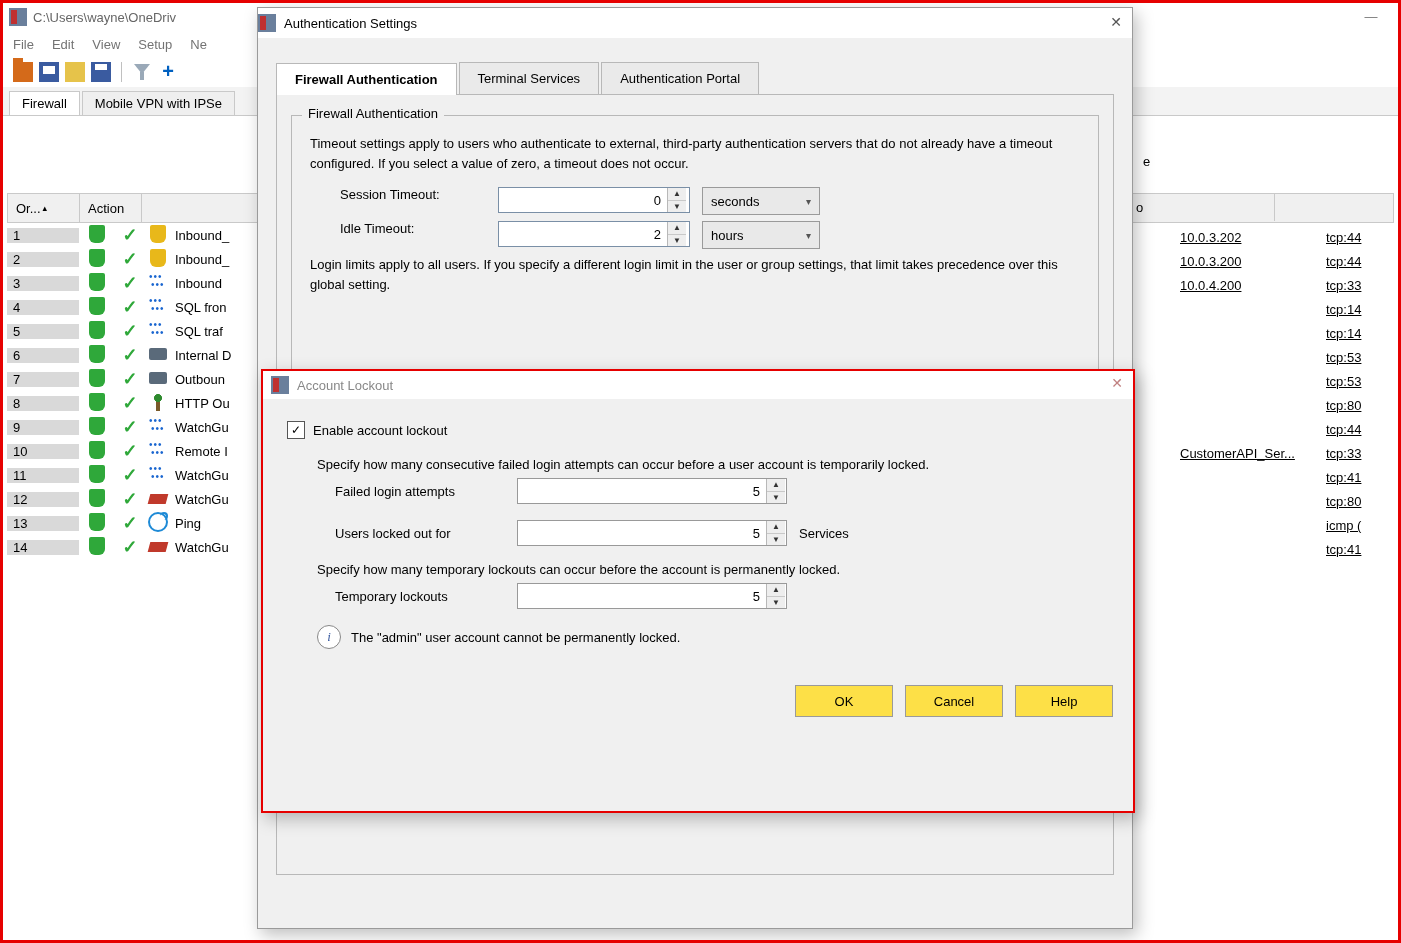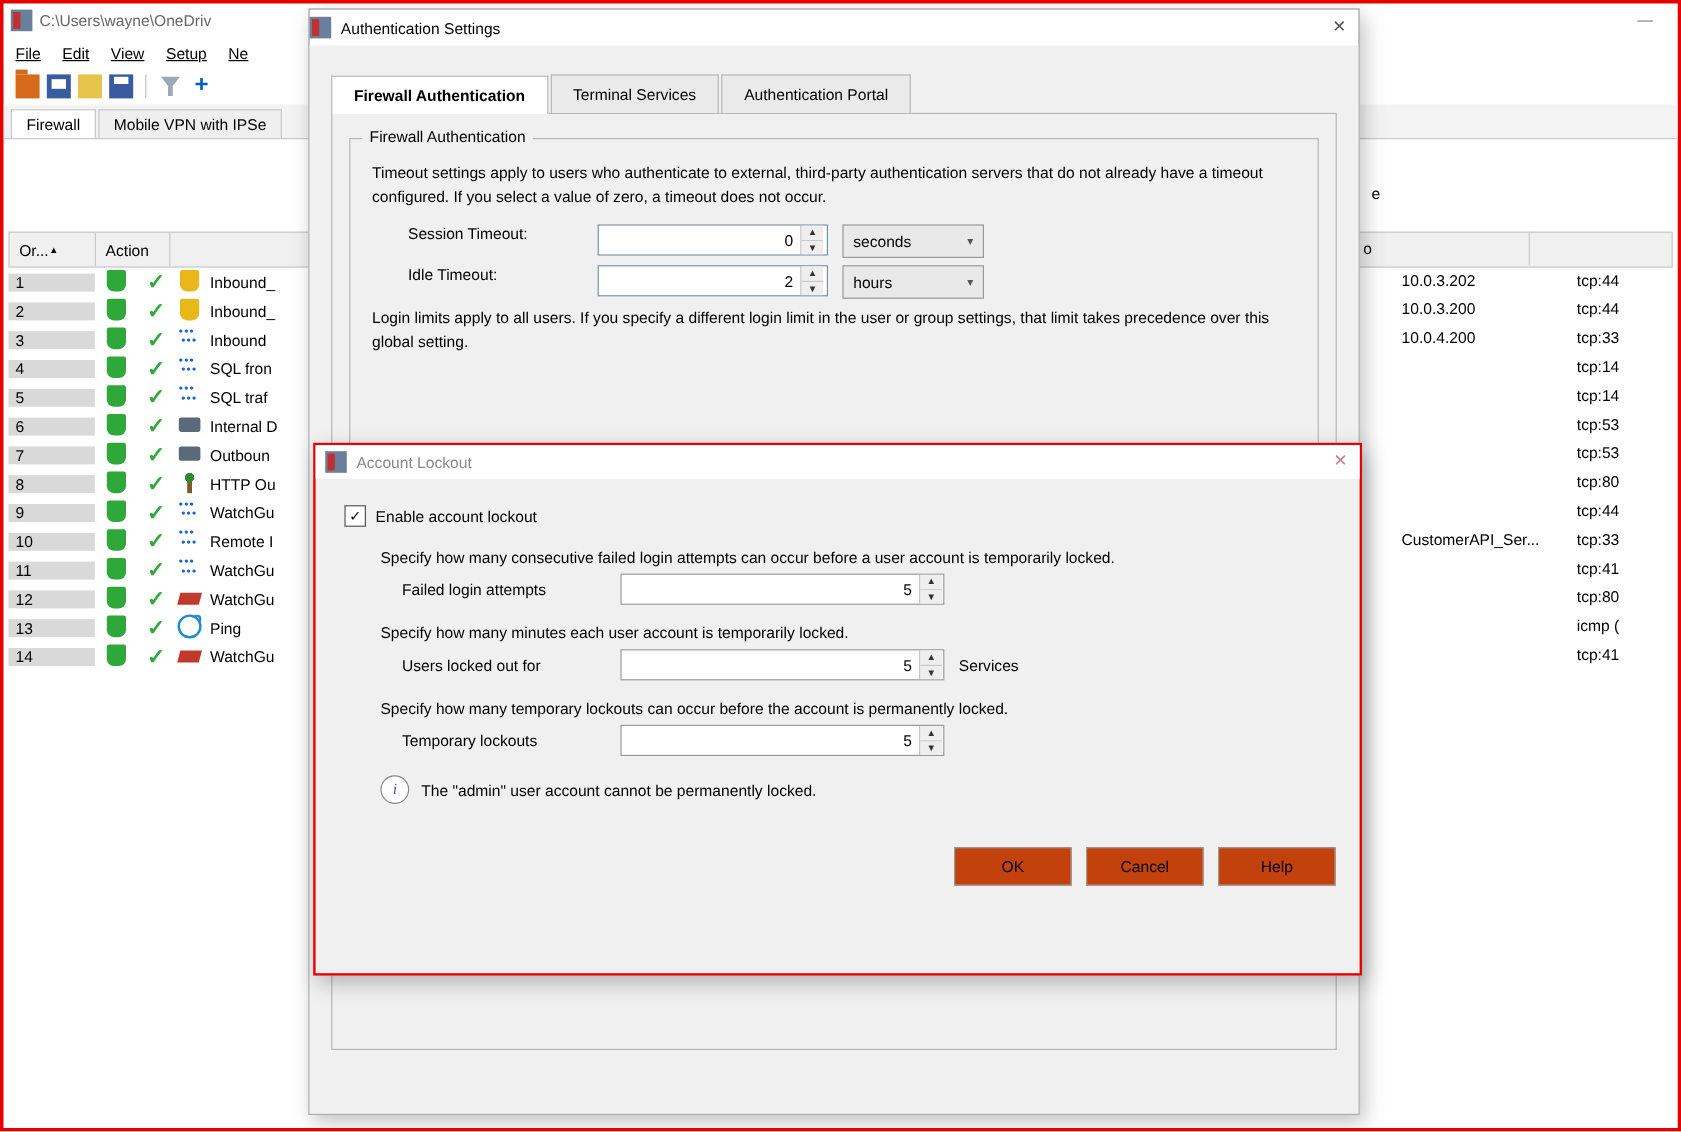--- a/index.html
+++ b/index.html
@@ -6,21 +6,21 @@
   .frame{position:relative;width:1401px;height:943px;border:3px solid #e60000;box-sizing:border-box;background:#fff;overflow:hidden;}
   
   .main-window{position:absolute;left:0;top:0;right:0;bottom:0;background:#fff;}
   .main-titlebar{height:28px;display:flex;align-items:center;padding:0 6px;gap:6px;}
   .icon-app{width:18px;height:18px;background:#6a7f9c;display:inline-block;position:relative;}
   .icon-app:after{content:"";position:absolute;left:2px;top:2px;width:6px;height:14px;background:#c03030;}
   .main-title{color:#666;}
   .main-sys{position:absolute;right:14px;top:6px;display:flex;gap:18px;color:#777;}
   .sys-btn{width:26px;height:20px;text-align:center;}
   .menubar{height:26px;display:flex;align-items:center;gap:18px;padding:0 10px;}
-  .menu-item{color:#000000;text-decoration:underline;}
+  .menu-item{color:#737373;}
   .toolbar{height:30px;display:flex;align-items:center;gap:6px;padding:0 10px;}
   .tool-sep{width:1px;height:20px;background:#c0c0c0;margin:0 4px;}
   .tool-btn{width:20px;height:20px;display:inline-block;position:relative;}
   .ico-redfolder{background:#d46a1a;}
   .ico-redfolder:before{content:"";position:absolute;left:0;top:-4px;width:10px;height:4px;background:#d46a1a;}
   .ico-save{background:#3a5ba0;}
   .ico-save:before{content:"";position:absolute;left:4px;top:4px;width:12px;height:8px;background:#fff;}
   .ico-openfolder{background:#e6c34a;}
   .ico-disk{background:#3a5ba0;}
   .ico-disk:before{content:"";position:absolute;left:4px;top:2px;width:12px;height:6px;background:#fff;}
@@ -37,21 +37,21 @@
   .th{padding:0 8px;border-right:1px solid #c9c9c9;height:100%;display:flex;align-items:center;box-sizing:border-box;}
   .th1{width:72px;} .th2{width:62px;}
   .row{display:flex;height:24px;align-items:center;}
   .row:nth-child(odd) .c1{background:#d9d9d9;}
   .row:nth-child(even) .c1{background:#e9e9e9;}
   .c1{width:72px;padding:0 6px;box-sizing:border-box;}
   .c2{width:36px;text-align:center;}
   .c2b{width:30px;text-align:center;}
   .c3{width:26px;text-align:center;}
   .c4{flex:0 0 auto;padding-left:4px;}
-  .right-cells{position:absolute;right:20px;display:flex;align-items:center;height:24px;}
+  .right-cells{position:absolute;right:8px;display:flex;align-items:flex-end;height:24px;text-decoration:underline;}
   .c-to{width:146px;}
   .c-port{width:60px;}
   
   .shield{display:inline-block;width:16px;height:18px;border-radius:2px 2px 6px 6px;}
   .shield.green{background:#2fa83a;}
   .check{color:#2fa83a;font-size:18px;font-weight:bold;}
   .shield-y{display:inline-block;width:16px;height:18px;background:#e8b81a;border-radius:2px 2px 6px 6px;}
   .dots{display:inline-block;width:18px;height:14px;position:relative;}
   .dots:before{content:"•••";color:#1a66d0;position:absolute;top:-4px;left:0;letter-spacing:1px;font-size:10px;}
   .dots:after{content:"•••";color:#1a66d0;position:absolute;top:4px;left:2px;letter-spacing:1px;font-size:10px;}
@@ -97,21 +97,21 @@
   .chk{display:flex;align-items:center;gap:8px;margin-bottom:18px;}
   .chk-box{width:16px;height:16px;border:1px solid #555;background:#fff;display:flex;align-items:center;justify-content:center;font-size:12px;}
   .indent{padding-left:30px;}
   .indent2{padding-left:48px;display:flex;align-items:center;gap:12px;margin:6px 0 16px 0;}
   .lbl2{width:170px;}
   .num-input2{border:1px solid #999;background:#fff;height:24px;display:flex;align-items:center;width:268px;}
   .num-input2 input{border:none;outline:none;text-align:right;width:240px;padding-right:6px;font-family:inherit;font-size:13px;background:transparent;}
   .info-row{display:flex;align-items:center;gap:10px;margin-top:4px;padding-left:30px;}
   .info-ico{width:22px;height:22px;border:1px solid #888;border-radius:50%;display:flex;align-items:center;justify-content:center;font-style:italic;font-family:Georgia,serif;color:#3a5ba0;background:#fff;}
   .btn-row{display:flex;justify-content:flex-end;gap:12px;padding:14px 20px;}
-  .btn{width:96px;height:30px;border:1px solid #9a9a9a;background:#c2410c;display:flex;align-items:center;justify-content:center;}
+  .btn{width:96px;height:30px;border:1px solid #9a9a9a;background:#fde047;display:flex;align-items:center;justify-content:center;}
 </style>
 </head>
 <body>
 <div class="frame">
 
 <div class="main-window">
   <div class="main-titlebar">
     <span class="icon-app"></span>
     <span class="main-title">C:\Users\wayne\OneDriv</span>
     <div class="main-sys">
@@ -381,21 +381,20 @@
       <div class="lbl2">Failed login attempts</div>
       <div class="num-input2">
         <input value="5" style="">
         <div class="spin">
               <div>▲</div>
               <div>▼</div>
             </div>
       </div>
     </div>
 
-    <div class="indent">Specify how many minutes each user account is temporarily locked.</div>
     <div class="indent2">
       <div class="lbl2">Users locked out for</div>
       <div class="num-input2">
         <input value="5" style="">
         <div class="spin">
               <div>▲</div>
               <div>▼</div>
             </div>
       </div>
       <span>Services</span>

